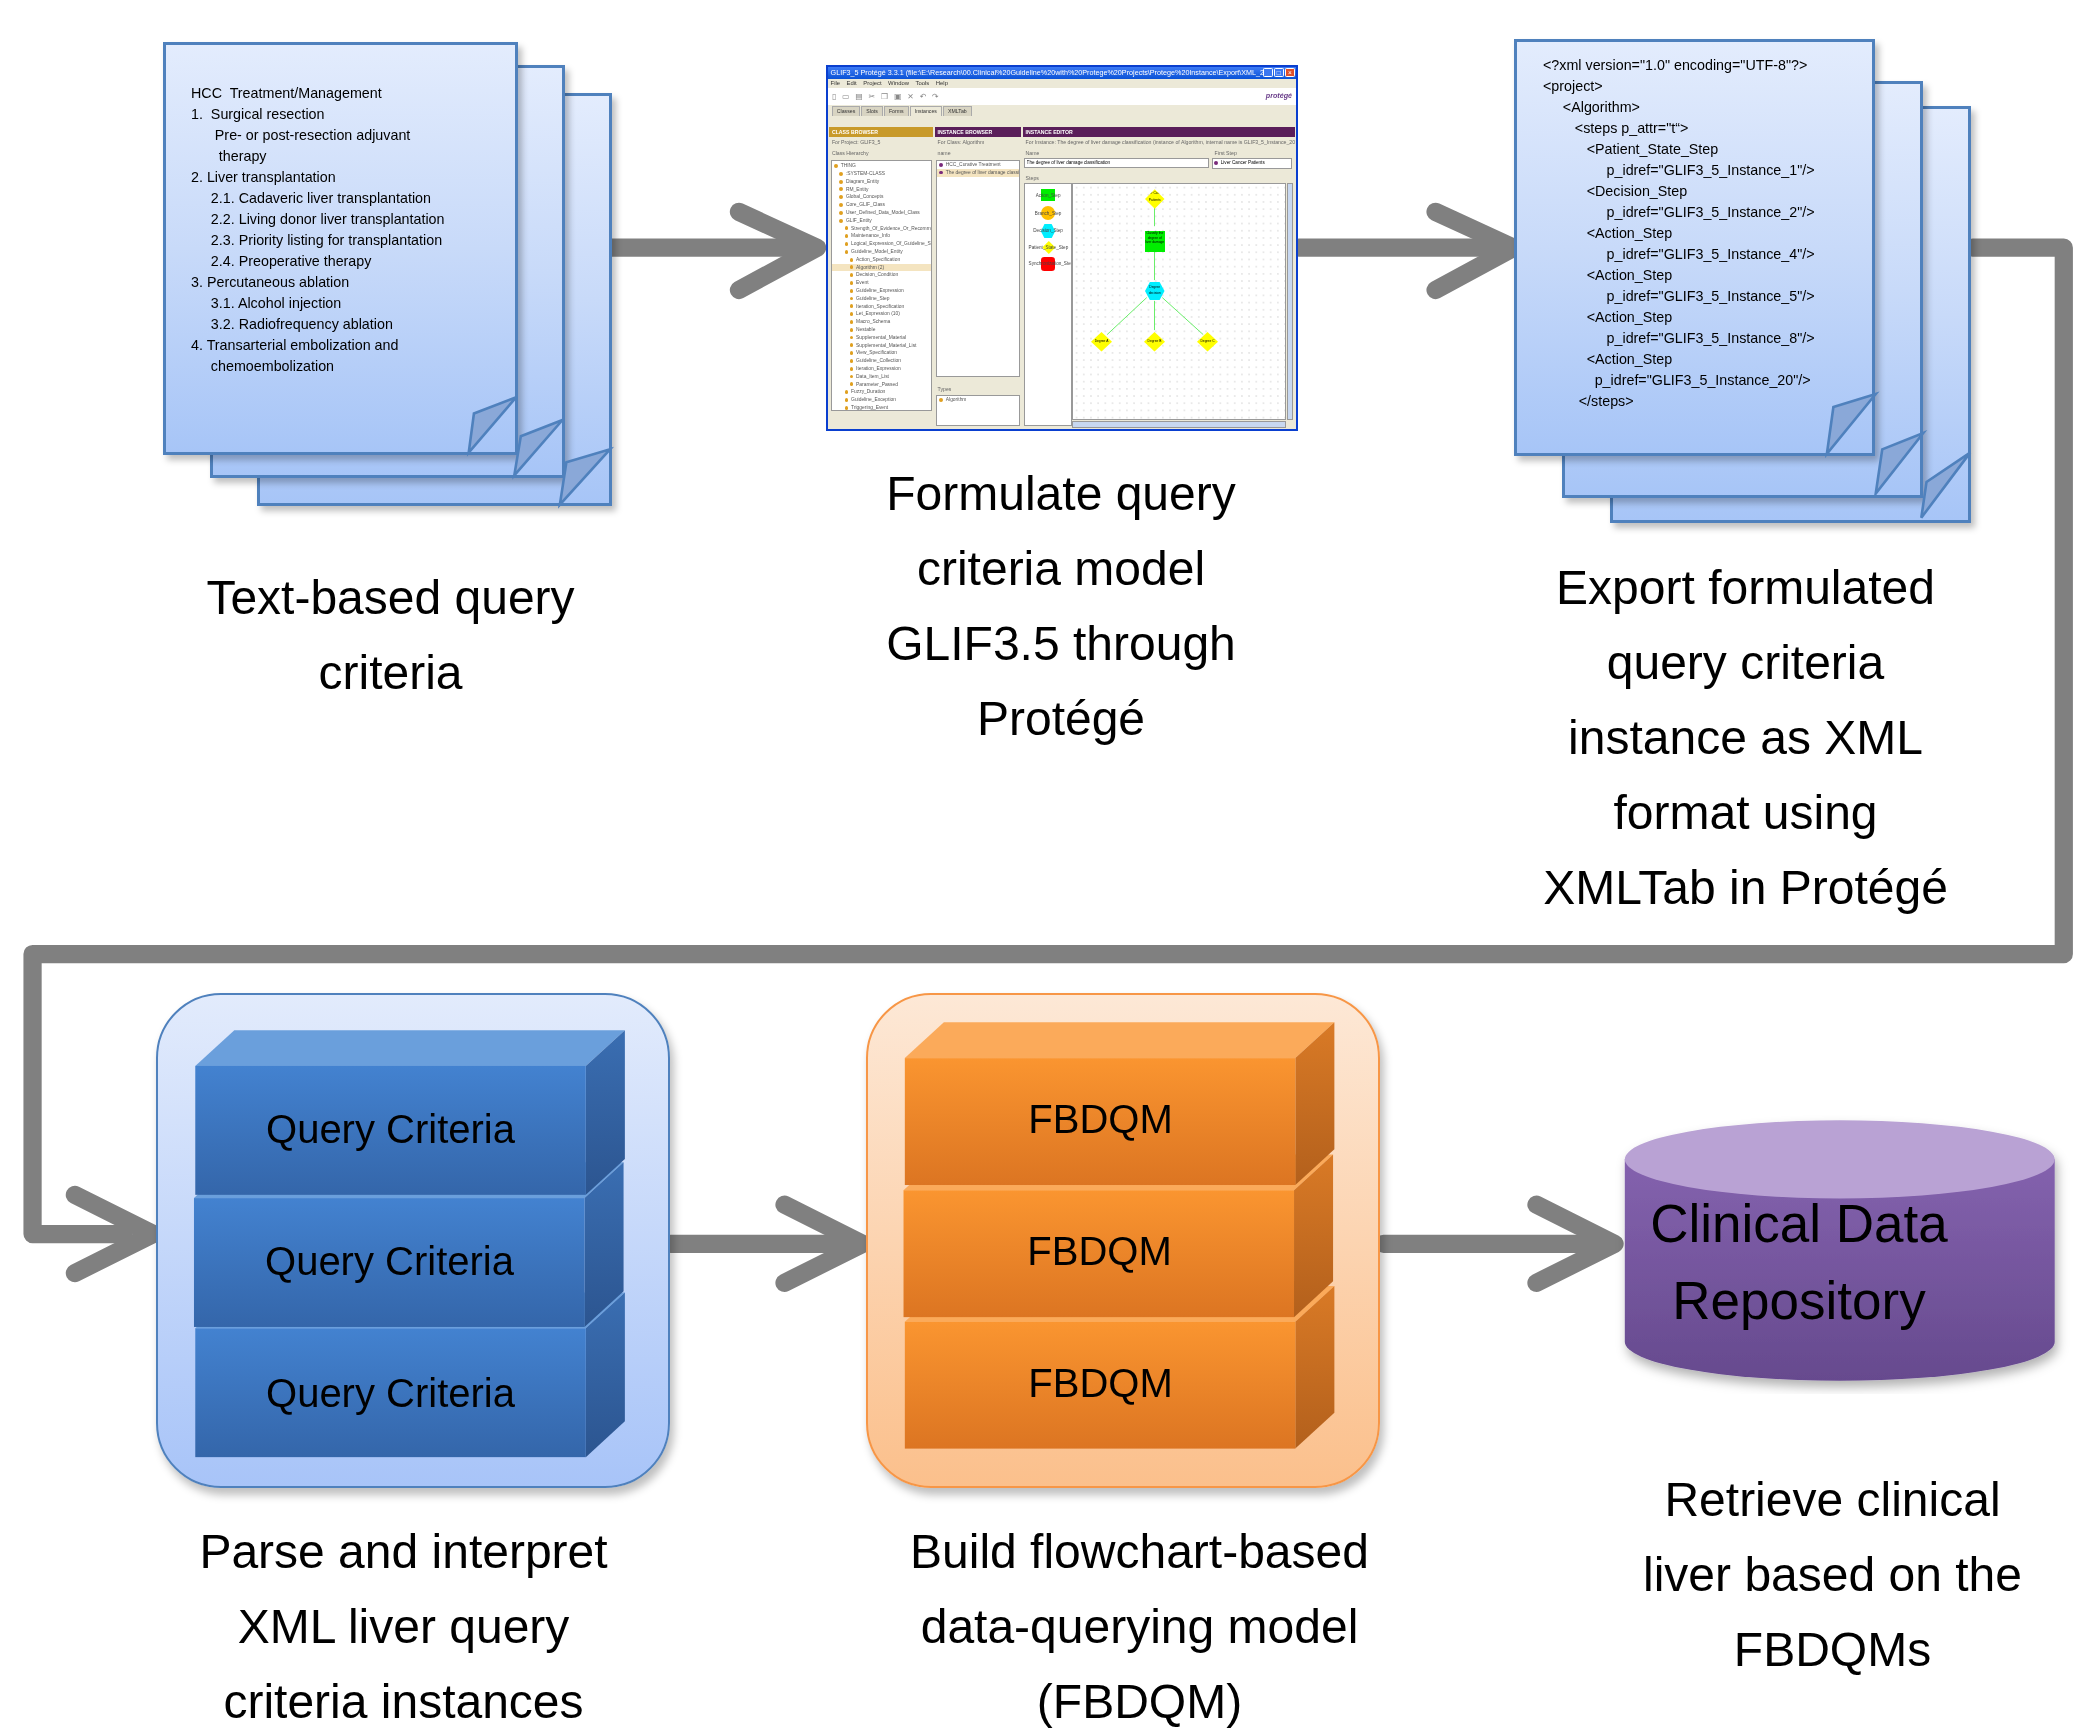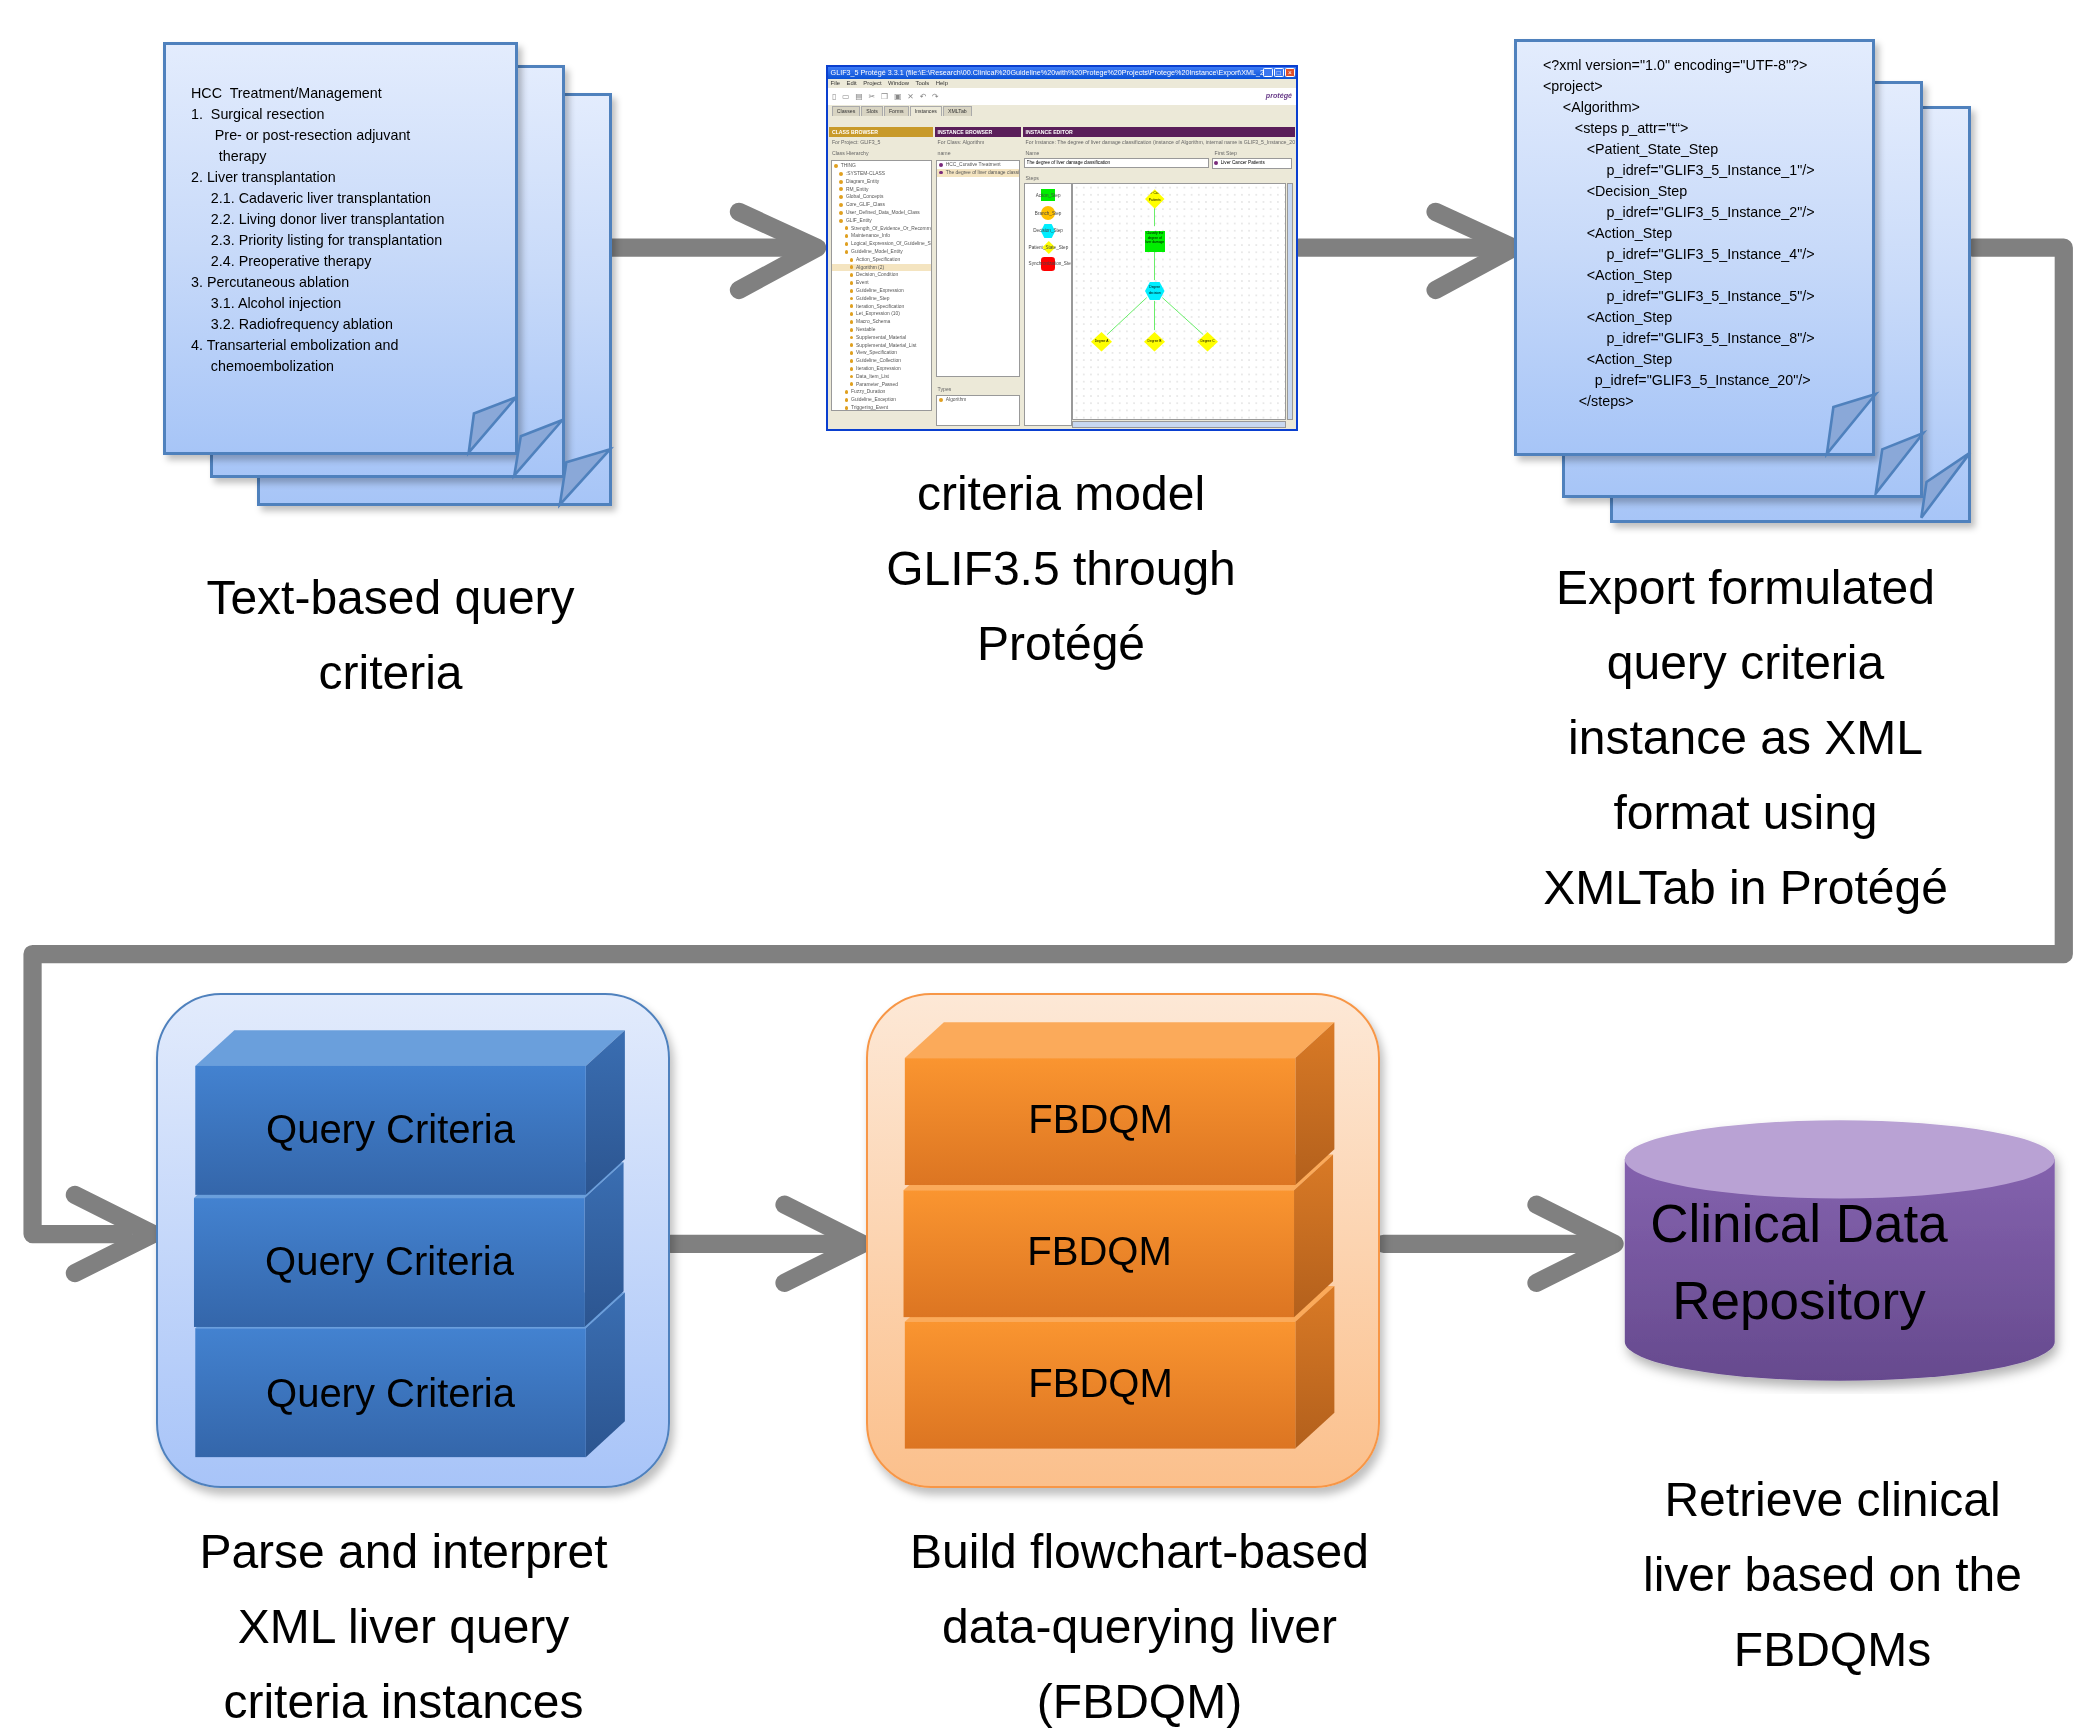--- a/index.html
+++ b/index.html
@@ -221,20 +221,21 @@
         <div class="abs" style="left:18px;top:148px;width:21px;height:19.5px;background:#ffff00;clip-path:polygon(50% 0,100% 50%,50% 100%,0 50%);font-size:3.3px;text-align:center;line-height:19.5px;">Degree A</div>
         <div class="abs" style="left:71px;top:148px;width:21px;height:19.5px;background:#ffff00;clip-path:polygon(50% 0,100% 50%,50% 100%,0 50%);font-size:3.3px;text-align:center;line-height:19.5px;">Degree B</div>
         <div class="abs" style="left:124px;top:148px;width:21px;height:19.5px;background:#ffff00;clip-path:polygon(50% 0,100% 50%,50% 100%,0 50%);font-size:3.3px;text-align:center;line-height:19.5px;">Degree C</div>
       </div>
       <div class="abs" style="right:1.3px;top:56px;width:6.5px;bottom:9px;background:#c8d8f0;border:0.7px solid #999;box-sizing:border-box;"></div>
       <div class="abs" style="left:49px;right:9px;bottom:1.3px;height:6.5px;background:#c8d8f0;border:0.7px solid #999;box-sizing:border-box;"></div>
     </div>
   </div>
 </div>
 <div class="caption" style="left:781px;top:456px;width:560px;">
+  <span class="ln">Formulate query</span>
   <span class="ln">criteria model</span>
   <span class="ln">GLIF3.5 through</span>
   <span class="ln">Protégé</span>
 </div>
 
 <div>
   <div class="doc" style="left:1610px;top:106px;width:361px;height:417px;"></div>
   <div class="doc" style="left:1562px;top:81px;width:361px;height:417px;"></div>
   <div class="doc" style="left:1514px;top:39px;width:361px;height:417px;">
     <div class="doc-text" style="left:26px;top:13px;font-size:14.3px;line-height:21px;" id="xml-text"><div>&lt;?xml version="1.0" encoding="UTF-8"?&gt;</div><div>&lt;project&gt;</div><div>     &lt;Algorithm&gt;</div><div>        &lt;steps p_attr="t“&gt;</div><div>           &lt;Patient_State_Step</div><div>                p_idref="GLIF3_5_Instance_1"/&gt;</div><div>           &lt;Decision_Step</div><div>                p_idref="GLIF3_5_Instance_2"/&gt;</div><div>           &lt;Action_Step</div><div>                p_idref="GLIF3_5_Instance_4"/&gt;</div><div>           &lt;Action_Step</div><div>                p_idref="GLIF3_5_Instance_5"/&gt;</div><div>           &lt;Action_Step</div><div>                p_idref="GLIF3_5_Instance_8"/&gt;</div><div>           &lt;Action_Step</div><div>             p_idref="GLIF3_5_Instance_20"/&gt;</div><div>         &lt;/steps&gt;</div></div>
@@ -316,21 +317,21 @@
     <polygon points="1390,1625 1450,1570 2050,1570 1990,1625" fill="#fbaa5a"></polygon>
     <polygon points="1990,1625 2050,1570 2050,1765 1990,1820" fill="url(#oside)"></polygon>
     <rect x="1390" y="1625" width="600" height="195" fill="url(#ofront)"></rect>
   </g>
 </svg>
 <div class="block-label" style="left:905px;top:1097px;width:391px;">FBDQM</div>
 <div class="block-label" style="left:904px;top:1229px;width:391px;">FBDQM</div>
 <div class="block-label" style="left:905px;top:1361px;width:391px;">FBDQM</div>
 <div class="caption" style="left:840px;top:1514px;width:599px;">
   <span class="ln">Build flowchart-based</span>
-  <span class="ln">data-querying liver</span>
+  <span class="ln">data-querying model</span>
   <span class="ln">(FBDQM)</span>
 </div>
 
 <svg class="abs" style="left:1602px;top:1094px;width:469px;height:300px;" viewBox="0 0 720 460">
   <defs>
     <linearGradient id="cyl" x1="0" y1="0" x2="0" y2="1">
         <stop offset="0" stop-color="#8462ae"></stop>
         <stop offset="1" stop-color="#664a8e"></stop>
       </linearGradient>
     <filter id="cshadow" x="-10%" y="-10%" width="120%" height="130%">

